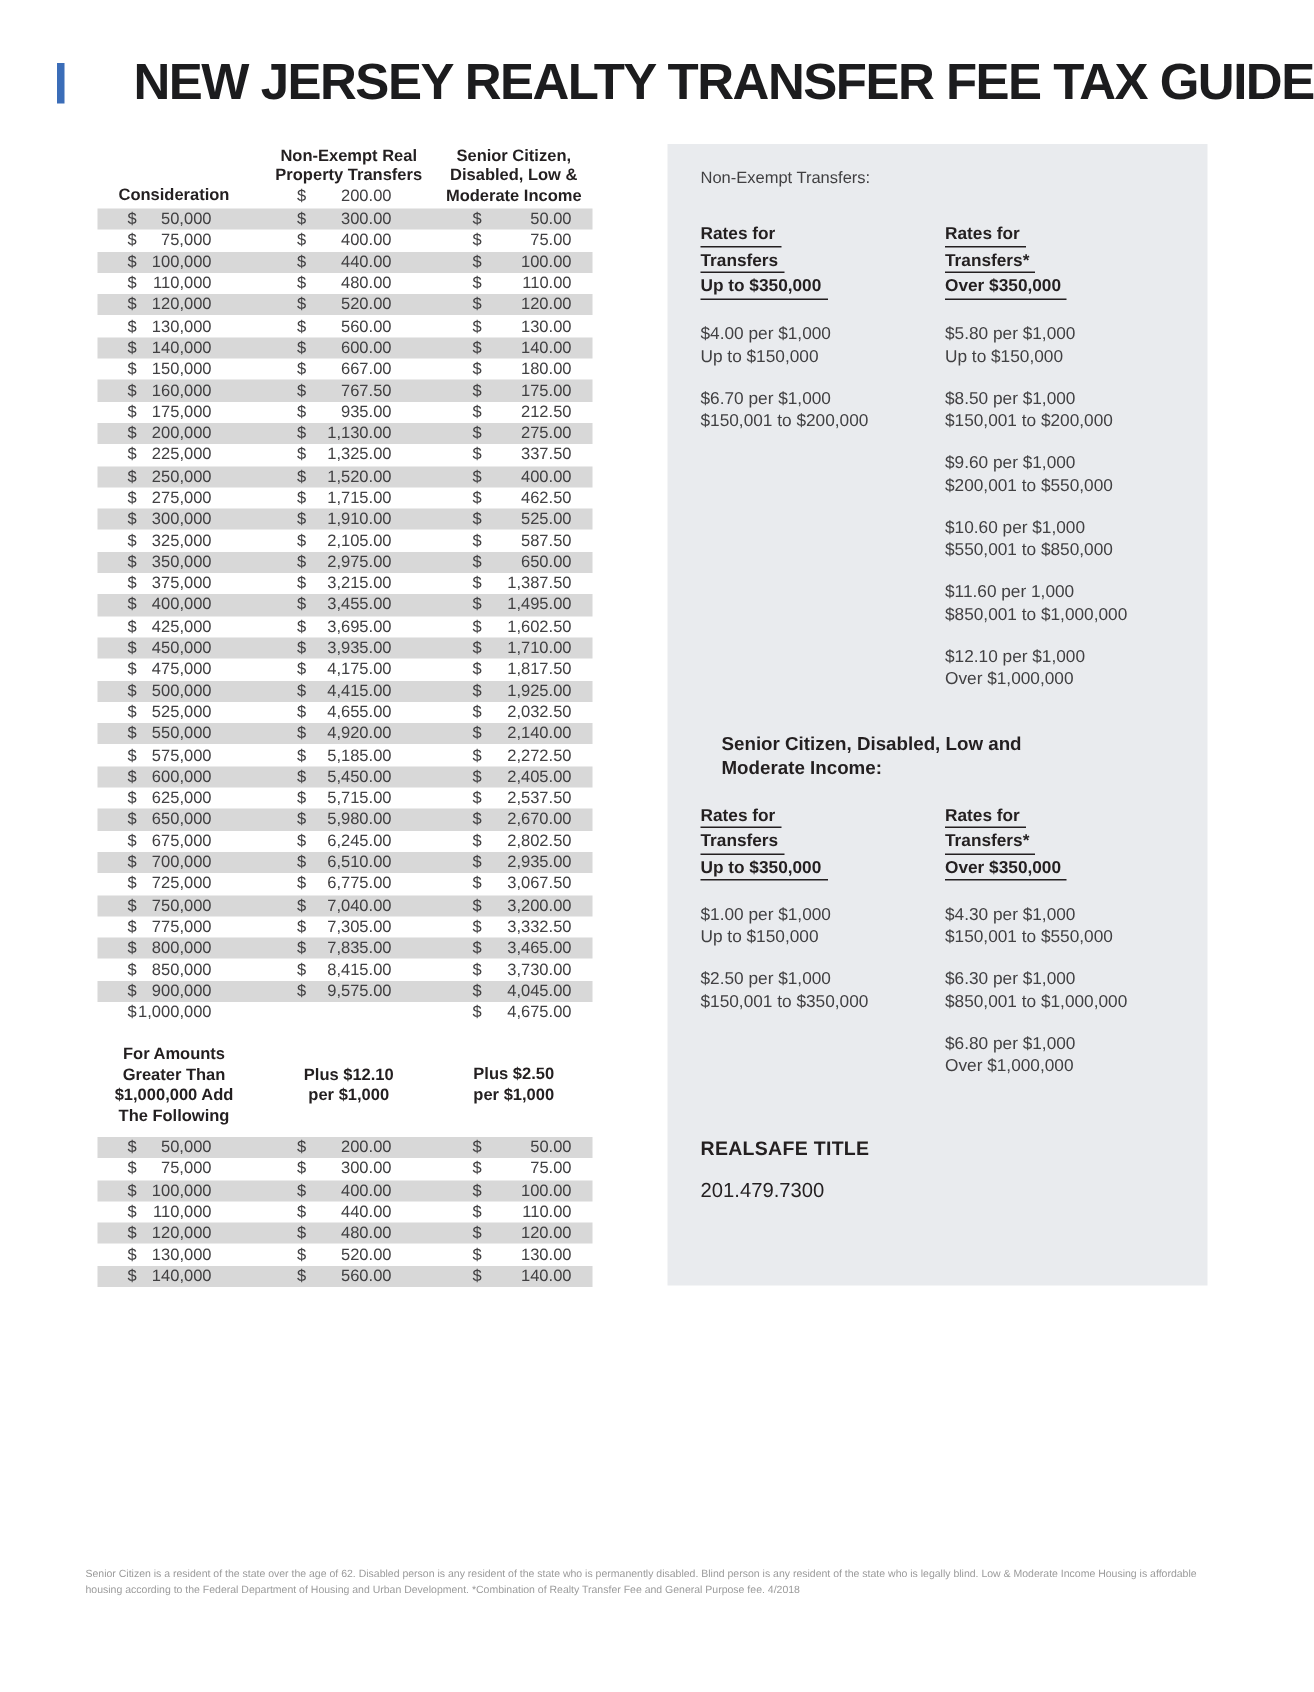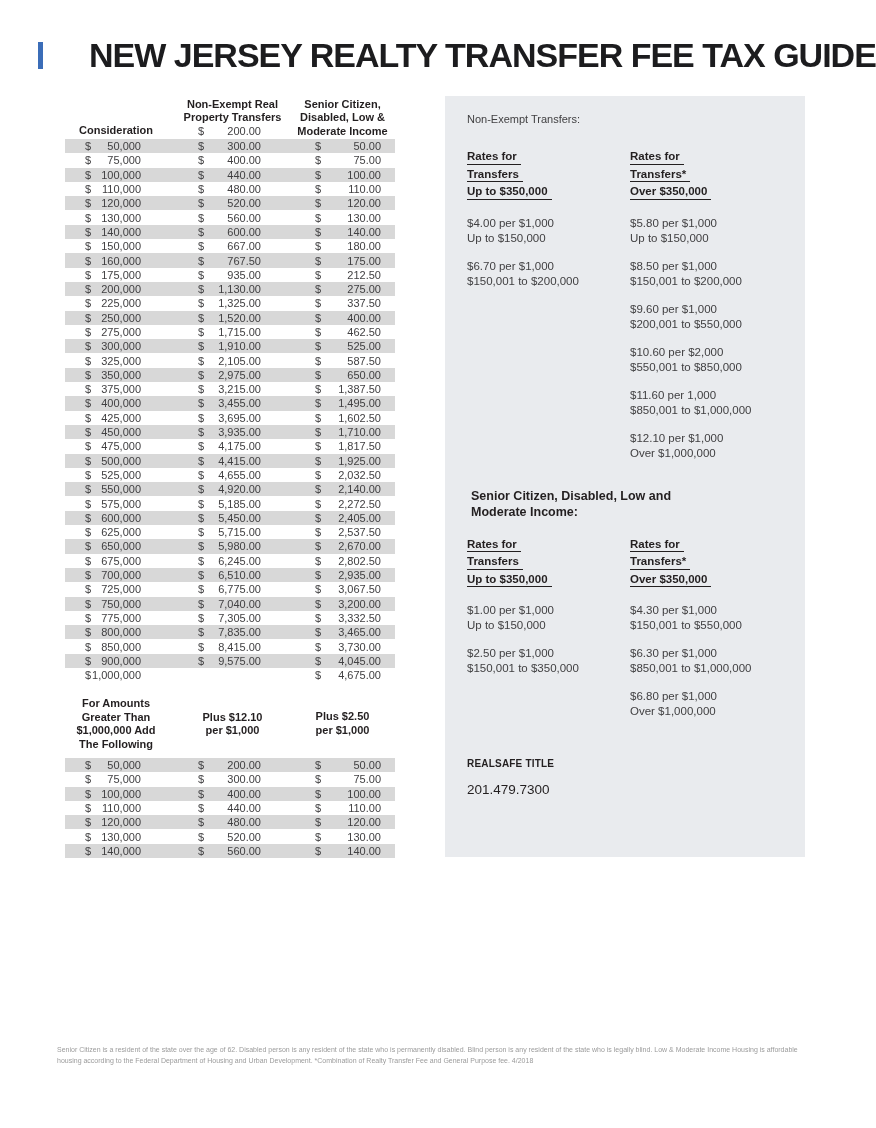--- a/index.html
+++ b/index.html
@@ -56,22 +56,22 @@
   .panel-sub{font-size:11px;line-height:13px;margin:3px 0 22px 0;}
   .rate-grid{display:grid;grid-template-columns:163px 1fr;}
   .rate-head{margin-bottom:15px;}
   .rate-head .hl{
     display:inline-block;font-size:11.5px;line-height:12.5px;font-weight:bold;color:var(--ink);
     border-bottom:1.5px solid var(--ink);padding-bottom:1px;margin-bottom:1px;
   }
   .rate-head .hl:first-child{padding-right:4px;}
   .rate-head div{line-height:14.5px;}
   .entry{margin-bottom:13px;font-size:11.5px;line-height:15px;}
-  .senior-heading{font-size:12.5px;line-height:16px;font-weight:bold;color:var(--ink);margin:14px 0 16px 4px;}
-  .brand{font-size:10px;font-weight:bold;color:var(--ink);margin-top:26px;letter-spacing:0.2px;}
+  .senior-heading{font-size:12.5px;line-height:16px;font-weight:bold;color:var(--ink);margin:14px 0 16px 14px;}
+  .brand{font-size:13px;font-weight:bold;color:var(--ink);margin-top:26px;letter-spacing:0.2px;}
   .phone{font-size:13.5px;font-weight:normal;color:var(--ink);margin-top:13px;}
   
   .footnote{position:absolute;left:57px;top:1044px;font-size:7px;line-height:11px;color:var(--footnote-ink);}
   .footnote div{white-space:nowrap;}
 </style>
 </head>
 <body>
 
 <span class="accent-bar"></span>
 <h1 class="page-title">NEW JERSEY REALTY TRANSFER FEE TAX GUIDE</h1>
@@ -1049,21 +1049,21 @@
           </div>
           <div class="entry">
             <div>$8.50 per $1,000</div>
             <div>$150,001 to $200,000</div>
           </div>
           <div class="entry">
             <div>$9.60 per $1,000</div>
             <div>$200,001 to $550,000</div>
           </div>
           <div class="entry">
-            <div>$10.60 per $2,000</div>
+            <div>$10.60 per $1,000</div>
             <div>$550,001 to $850,000</div>
           </div>
           <div class="entry">
             <div>$11.60 per 1,000</div>
             <div>$850,001 to $1,000,000</div>
           </div>
           <div class="entry">
             <div>$12.10 per $1,000</div>
             <div>Over $1,000,000</div>
           </div>

